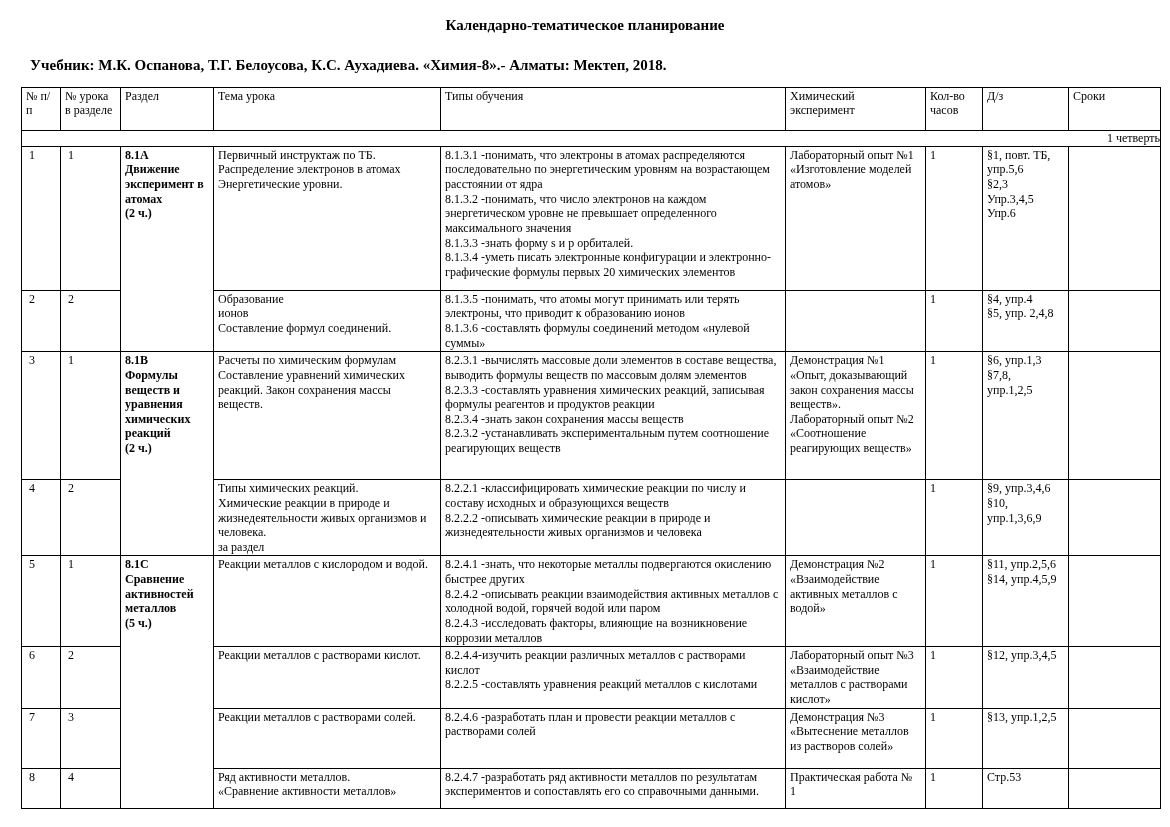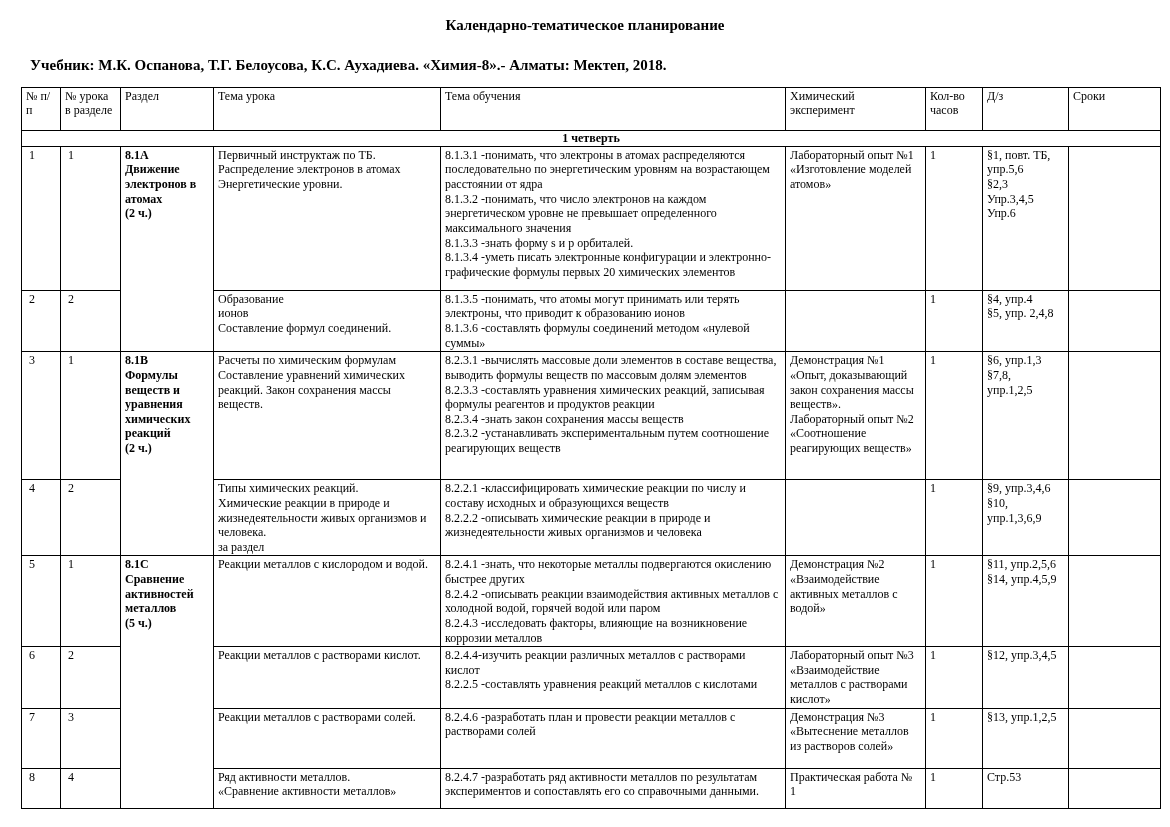--- a/index.html
+++ b/index.html
@@ -5,21 +5,21 @@
   html,body{margin:0;padding:0;background:#fff;color:#000;}
   body{font-family:"Liberation Serif","DejaVu Serif",serif;width:1170px;height:827px;overflow:hidden;}
   .page{padding-top:16px;}
   .doc-title{text-align:center;font-weight:bold;font-size:15px;line-height:1.25;}
   .textbook-line{font-weight:bold;font-size:15px;margin:22px 16px 13px 30px;}
   table{border-collapse:collapse;table-layout:fixed;width:1139px;margin-left:21px;}
   th,td{border:1px solid #000;vertical-align:top;padding:1px 4px 1px 4px;font-size:12px;line-height:1.22;word-wrap:break-word;}
   th{text-align:left;font-weight:normal;height:40px;}
   td.c-num,td.c-lesson{padding-left:7px;}
   td.c-section{font-weight:bold;}
-  .quarter-row td{text-align:center;font-weight:bold;height:15px;padding:0;}
+  .quarter-row td{text-align:right;font-weight:normal;height:15px;padding:0;}
   .cell-line{display:block;}
   
   tr.r0{height:144px;} tr.r1{height:60px;} tr.r2{height:128px;} tr.r3{height:75px;}
   tr.r4{height:82px;} tr.r5{height:61px;} tr.r6{height:60px;} tr.r7{height:40px;}
   col.w0{width:39px;} col.w1{width:60px;} col.w2{width:93px;} col.w3{width:227px;}
   col.w4{width:345px;} col.w5{width:140px;} col.w6{width:57px;} col.w7{width:86px;} col.w8{width:92px;}
 </style>
 </head>
 <body>
 
@@ -40,37 +40,37 @@
         <col class="w6">
         <col class="w7">
         <col class="w8">
     </colgroup>
     <thead>
       <tr id="header-row">
           <th>№ п/п</th>
           <th>№ урока в разделе</th>
           <th>Раздел</th>
           <th>Тема урока</th>
-          <th>Тема обучения</th>
+          <th>Типы обучения</th>
           <th>Химический эксперимент</th>
           <th>Кол-во часов</th>
           <th>Д/з</th>
           <th>Сроки</th>
         </tr>
     </thead>
     <tbody id="table-body">
         <tr class="quarter-row">
           <td colspan="9">1 четверть</td>
         </tr>
         <tr class="r0">
           <td class="c-num">1</td>
           <td class="c-lesson">1</td>
           <td class="c-section" rowspan="2">
             <div class="cell-line">8.1А</div>
-            <div class="cell-line">Движение электронов в атомах</div>
+            <div class="cell-line">Движение эксперимент в атомах</div>
             <div class="cell-line"> (2 ч.)</div>
           </td>
           <td class="c-topic">
             <div class="cell-line">Первичный инструктаж по ТБ.</div>
             <div class="cell-line">Распределение электронов в атомах</div>
             <div class="cell-line">Энергетические уровни.</div>
           </td>
           <td class="c-objectives">
             <div class="cell-line">8.1.3.1 -понимать, что электроны в атомах распределяются последовательно по энергетическим уровням на возрастающем расстоянии от ядра</div>
             <div class="cell-line">8.1.3.2 -понимать, что число электронов на каждом энергетическом уровне не превышает определенного максимального значения</div>

